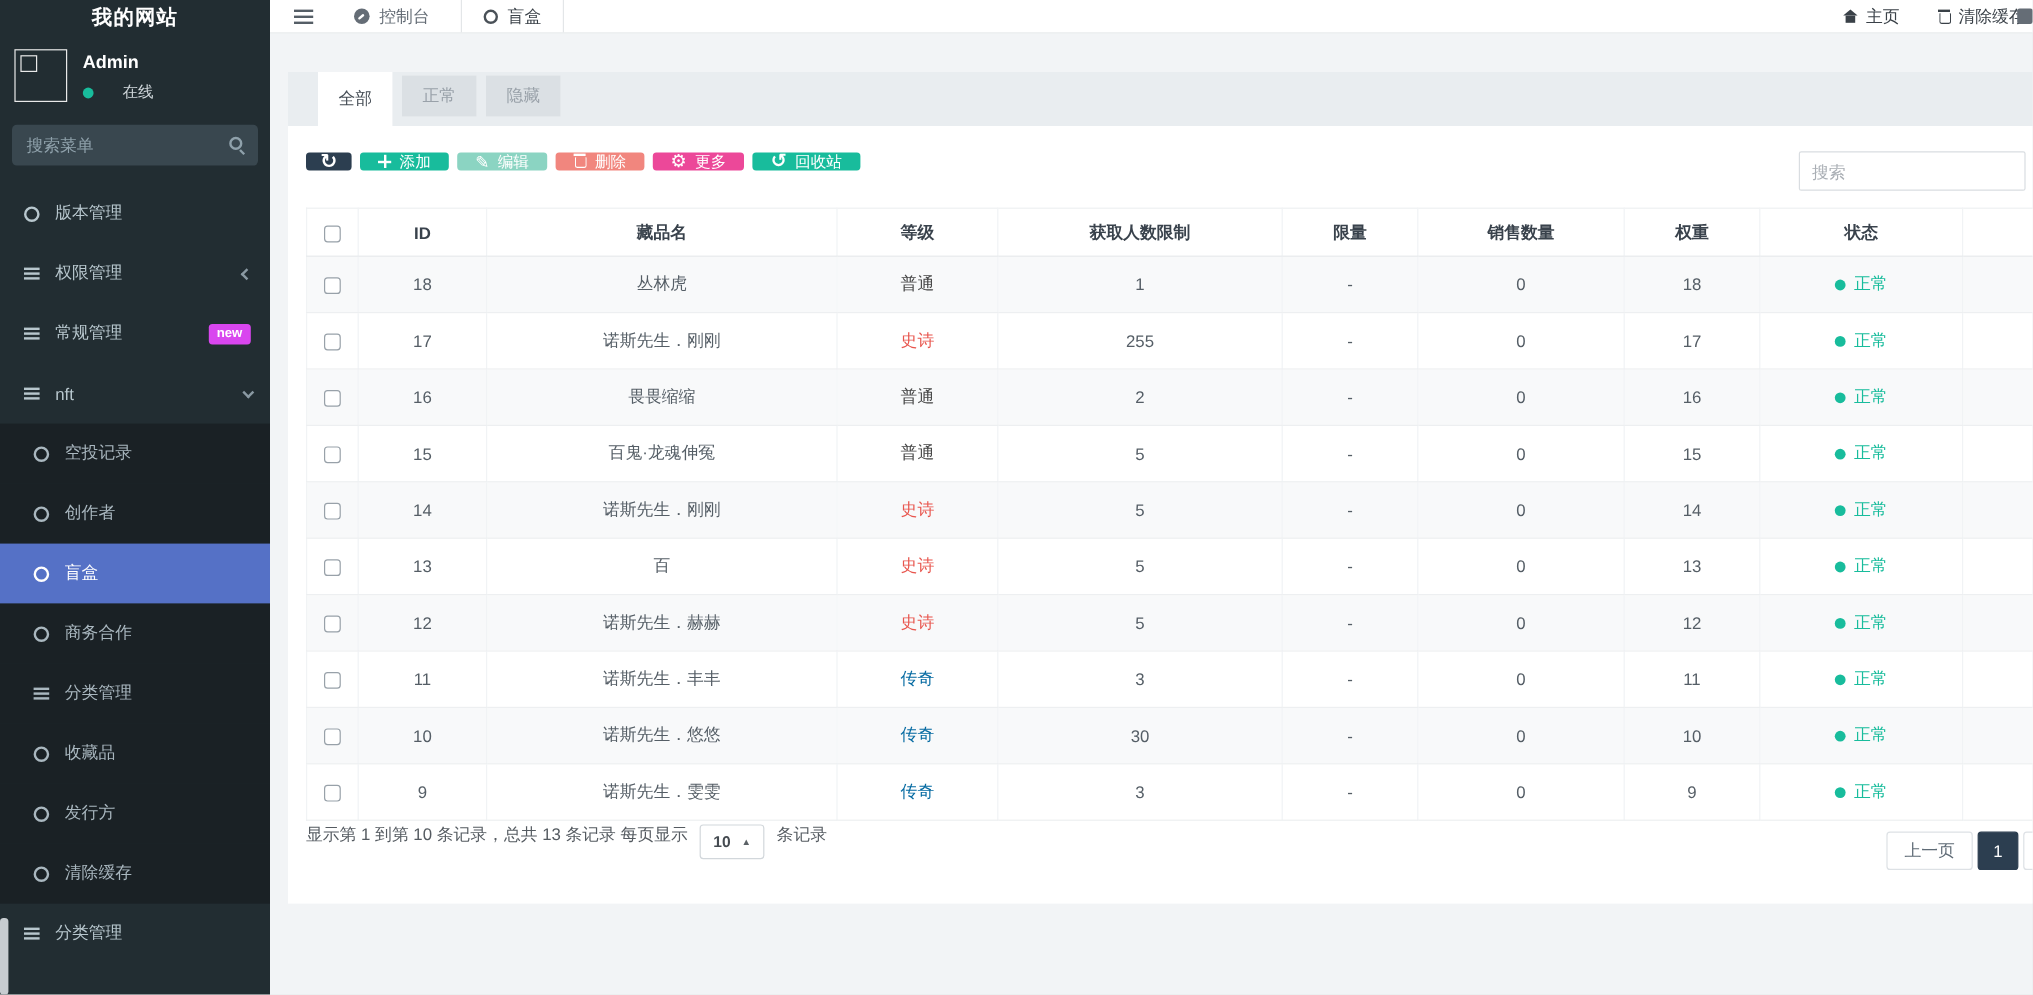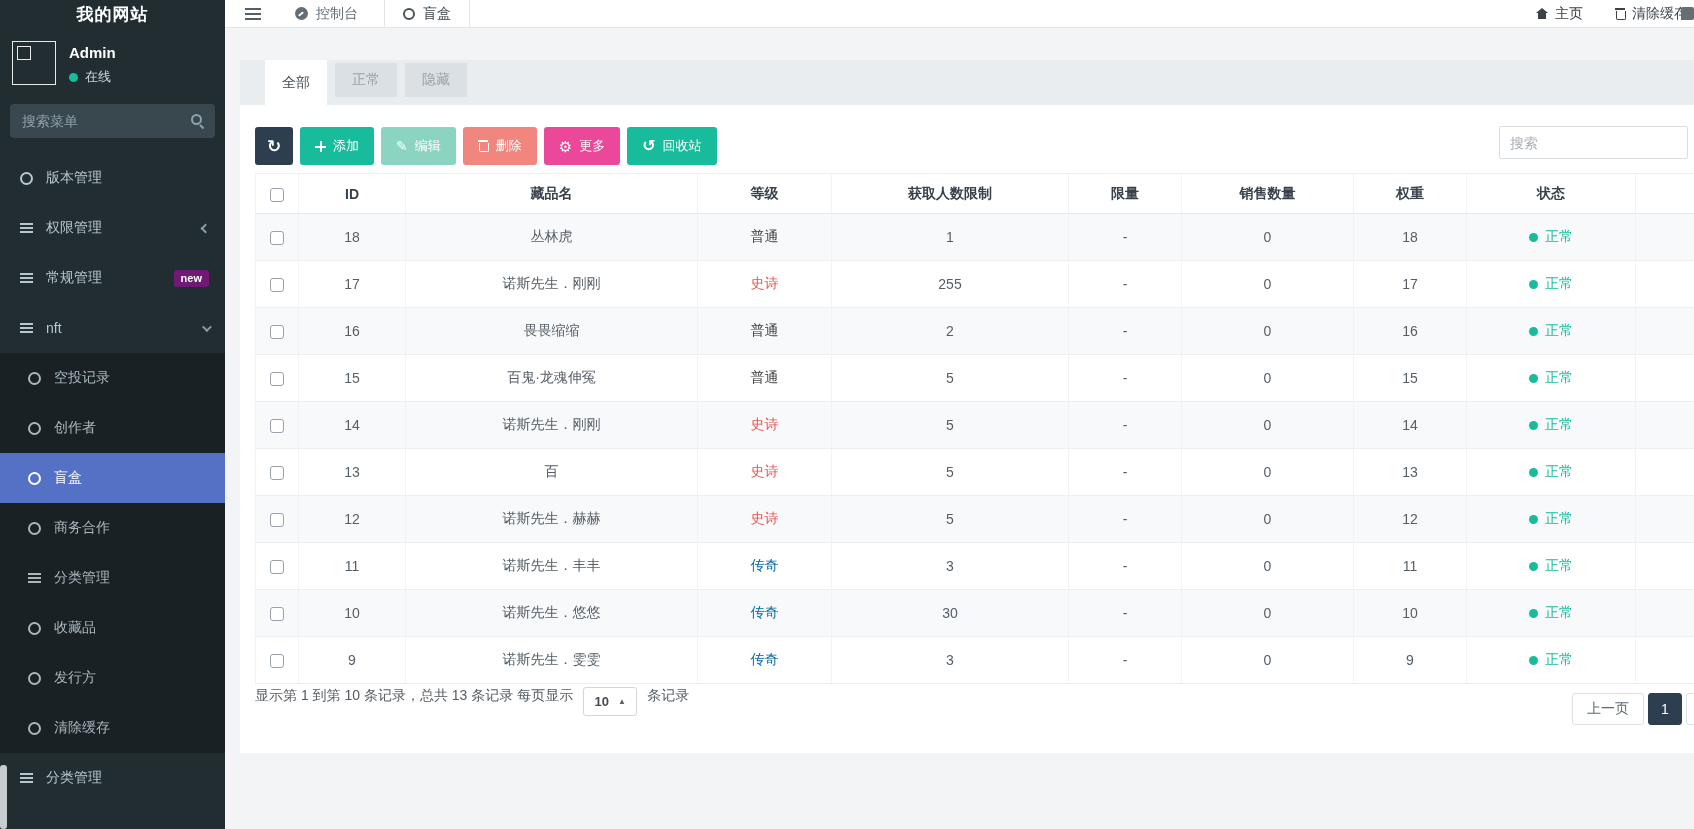--- a/index.html
+++ b/index.html
@@ -8,41 +8,41 @@
   .screen{position:relative;width:1694px;height:829px;overflow:hidden;background:#f2f4f6;}
 
   
   .sidebar{position:absolute;left:0;top:0;width:225px;height:829px;background:#222d32;color:#b8c7ce;overflow:hidden;}
   .brand{height:28px;display:flex;align-items:center;justify-content:center;color:#fff;font-size:17px;font-weight:700;letter-spacing:1px;}
   .userpanel{display:flex;padding:13px 12px 10px;gap:13px;}
   .avatar{width:44px;height:44px;border:1px solid #e9e9e9;position:relative;flex:none;}
   .avatar::before{content:"";position:absolute;left:4px;top:4px;width:12px;height:12px;border:1px solid #e9e9e9;}
   .uinfo{padding-top:3px;}
   .uname{color:#fff;font-weight:700;font-size:15px;}
-  .ustatus{margin-top:7px;font-size:13px;color:#d0d7db;display:flex;align-items:center;gap:7px;}
+  .ustatus{margin-top:7px;font-size:13px;color:#d0d7db;display:flex;align-items:center;gap:24px;}
   .odot{width:9px;height:9px;border-radius:50%;background:#18bc9c;display:inline-block;}
   .msearchwrap{margin:8px 10px 0;position:relative;}
   .msearch{width:100%;height:34px;background:#39474f;border:none;border-radius:4px;color:#cfd6da;padding:0 34px 0 12px;font-size:14px;outline:none;font-family:inherit;}
   .msearch::placeholder{color:#8fa1ab;}
   .ic-search{position:absolute;right:11px;top:10px;width:13px;height:13px;color:#8fa1ab;}
   .ic-search::before{content:"";position:absolute;left:0;top:0;width:7px;height:7px;border:2px solid currentColor;border-radius:50%;}
   .ic-search::after{content:"";position:absolute;left:9px;top:10px;width:5px;height:2px;background:currentColor;transform:rotate(45deg);transform-origin:left center;}
   .menu{margin-top:15px;}
   .mitem{display:flex;align-items:center;height:50px;padding:0 16px;color:#b8c7ce;font-size:14px;cursor:pointer;}
   .mitem.sub{background:#1a2125;color:#a9b7bf;padding-left:24px;}
   .mitem.active{background:#5571c6;color:#fff;}
   .micon{width:20px;height:16px;display:flex;align-items:center;justify-content:center;flex:none;}
   .micon.circle::before{content:"";width:9px;height:9px;border:2px solid currentColor;border-radius:50%;}
   .micon.list::before{content:"";width:13px;height:2px;background:currentColor;box-shadow:0 -4px 0 currentColor,0 4px 0 currentColor;}
   .mlabel{margin-left:10px;}
   .mright{margin-left:auto;display:flex;align-items:center;}
   .chev{display:inline-block;width:7px;height:7px;}
   .r-chevl .chev{border-left:2px solid #8a99a3;border-bottom:2px solid #8a99a3;transform:rotate(45deg);}
   .r-chevd .chev{border-right:2px solid #8a99a3;border-bottom:2px solid #8a99a3;transform:rotate(45deg) translateY(-2px);}
-  .nbadge{background:#701a75;color:#fff;font-size:11px;font-weight:700;padding:3px 7px;border-radius:3px;line-height:1;}
+  .nbadge{background:#d946ef;color:#fff;font-size:11px;font-weight:700;padding:3px 7px;border-radius:3px;line-height:1;}
   .nbadge:empty{display:none;}
   .sthumb{position:absolute;left:0;top:765px;width:7px;height:64px;background:#c7ccd0;border-radius:3px;}
 
   
   .topbar{position:absolute;left:225px;top:0;width:1469px;height:28px;background:#fff;border-bottom:1px solid #e3e6e8;display:flex;align-items:center;}
   .hamb{margin-left:20px;width:16px;height:12px;position:relative;cursor:pointer;flex:none;}
   .hamb::before{content:"";position:absolute;left:0;top:0;width:16px;height:2px;background:#555e66;box-shadow:0 5px 0 #555e66,0 10px 0 #555e66;}
   .navtabs{display:flex;margin-left:16px;height:100%;}
   .ntab{display:flex;align-items:center;gap:8px;padding:0 18px;font-size:14px;color:#656d76;height:100%;cursor:pointer;}
   .ntab.active{border-left:1px solid #e3e6e8;border-right:1px solid #e3e6e8;color:#3a4148;margin-left:8px;}
@@ -64,21 +64,21 @@
   
   .content{position:absolute;left:225px;top:28px;width:1469px;height:801px;background:#f2f4f6;overflow:hidden;}
   .panel{position:absolute;left:15px;top:32px;width:1700px;height:693px;}
   .tabstrip{display:flex;align-items:flex-start;padding-left:25px;background:#e9edf0;height:45px;}
   .ftab{display:flex;align-items:center;padding:0 17px;height:34px;margin-top:3px;margin-right:8px;background:#dbe0e4;color:#99a1a9;font-size:14px;cursor:pointer;}
   .ftab.active{height:45px;margin-top:0;background:#fff;color:#454d55;}
   .panel-body{position:relative;background:#fff;height:648px;}
 
   
   .toolbar{position:absolute;left:15px;top:22px;display:flex;gap:7px;}
-  .btn{height:38px;border:none;border-radius:3px;color:#fff;font-size:13px;display:inline-flex;align-items:center;gap:7px;padding:0 15px;cursor:pointer;font-family:inherit;}
+  .btn{height:15px;border:none;border-radius:3px;color:#fff;font-size:13px;display:inline-flex;align-items:center;gap:7px;padding:0 15px;cursor:pointer;font-family:inherit;}
   .btn-refresh{background:#2c3e50;width:38px;justify-content:center;padding:0;}
   .btn-add{background:#18bc9c;}
   .btn-edit{background:#8bd4c2;}
   .btn-del{background:#f1867e;}
   .btn-more{background:#ec4899;}
   .btn-recycle{background:#18bc9c;}
   .bicon{display:inline-flex;align-items:center;justify-content:center;min-width:11px;height:15px;}
   .blabel:empty{display:none;}
   .ic-refresh::before{content:"↻";font-size:17px;font-weight:700;line-height:1;}
   .ic-plus{position:relative;width:11px;height:11px;}

